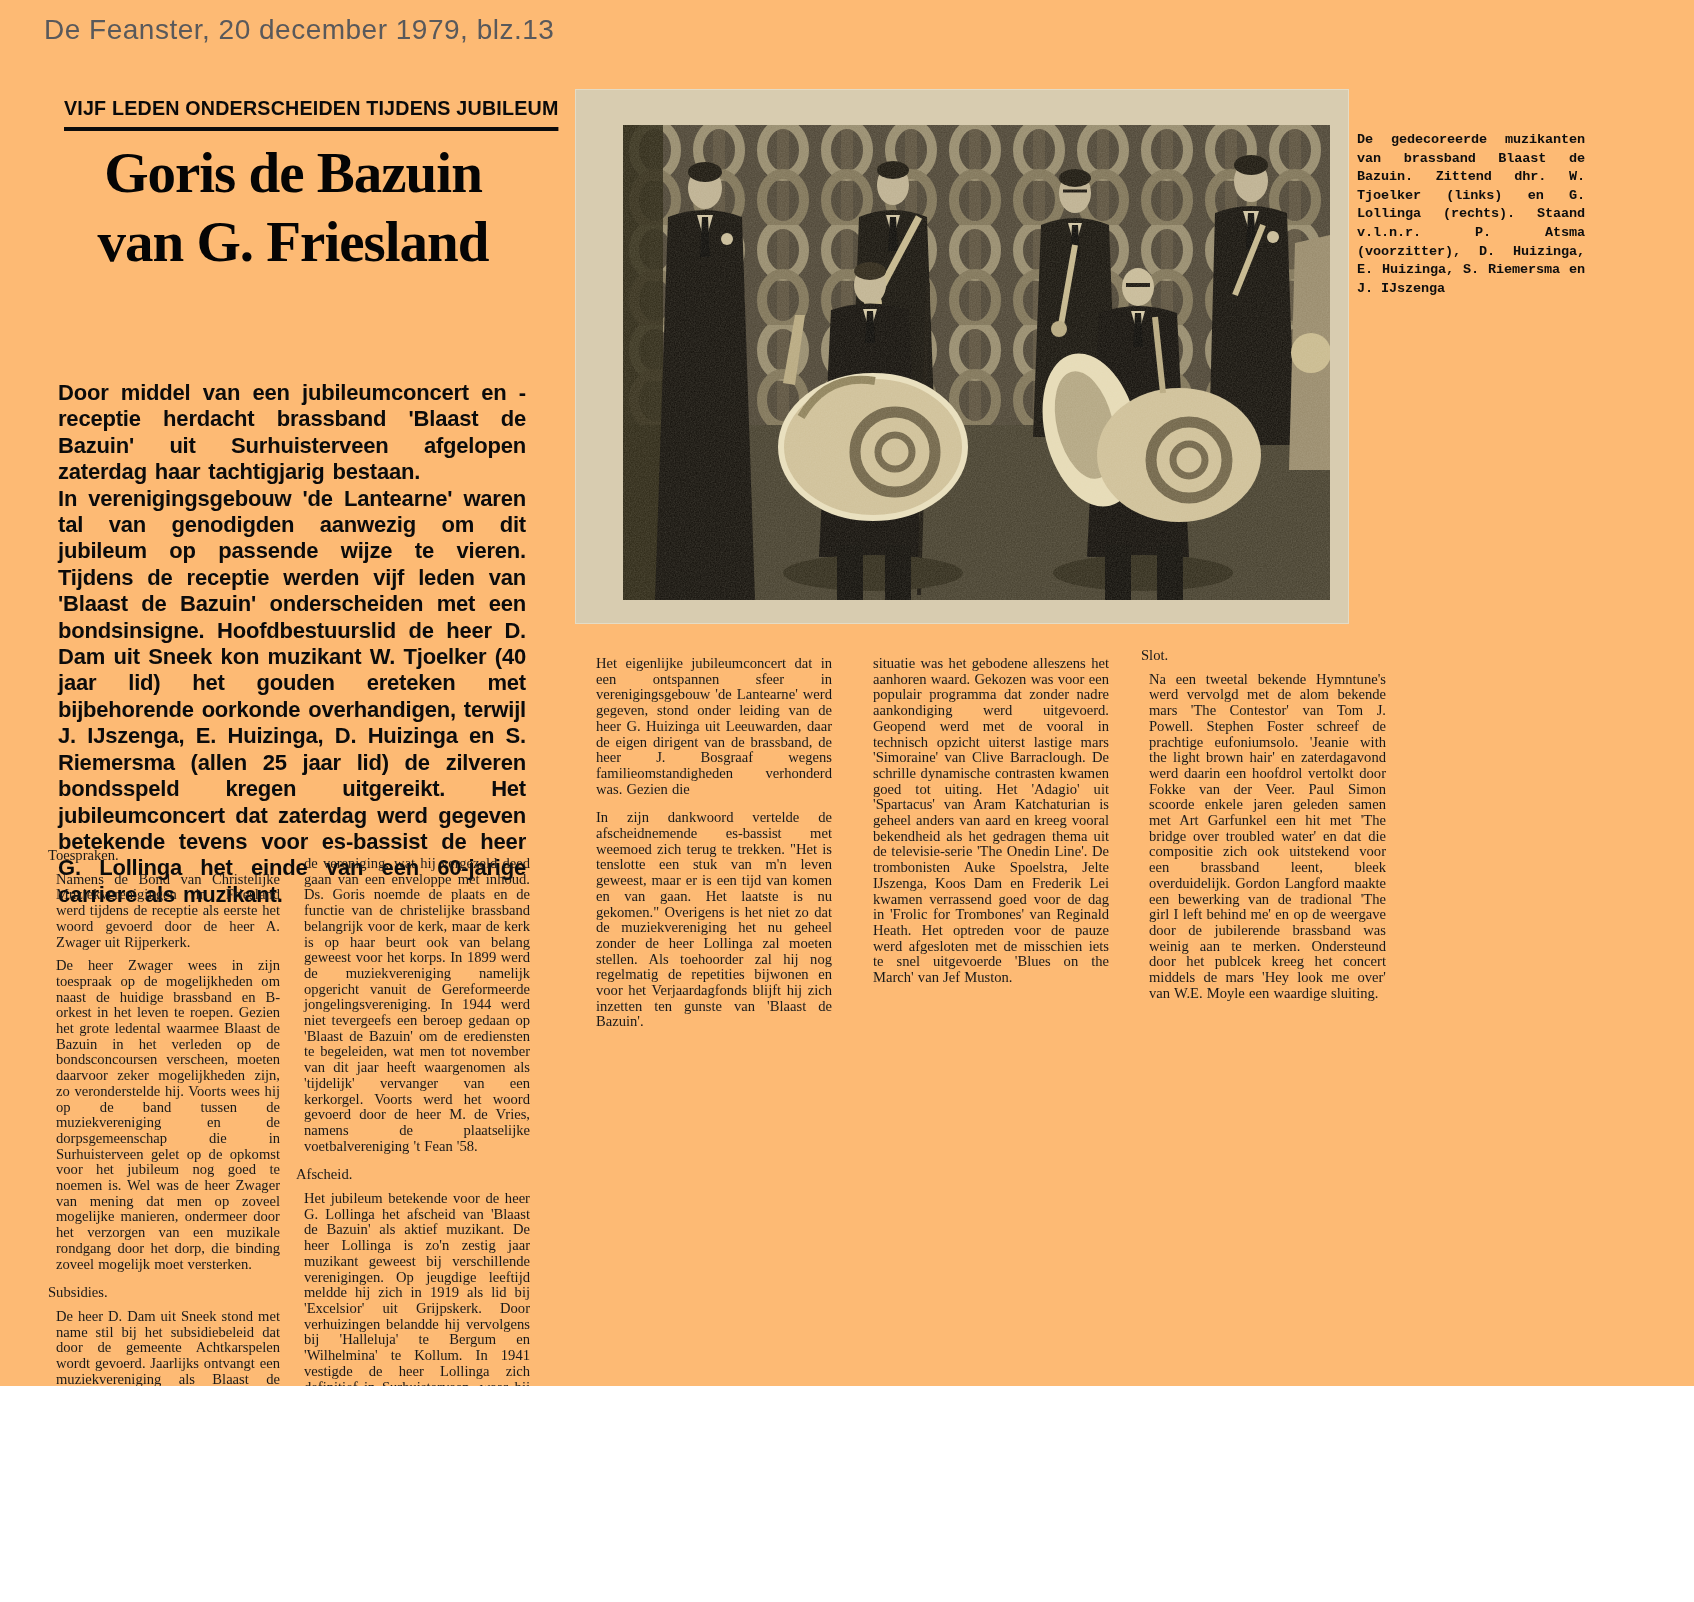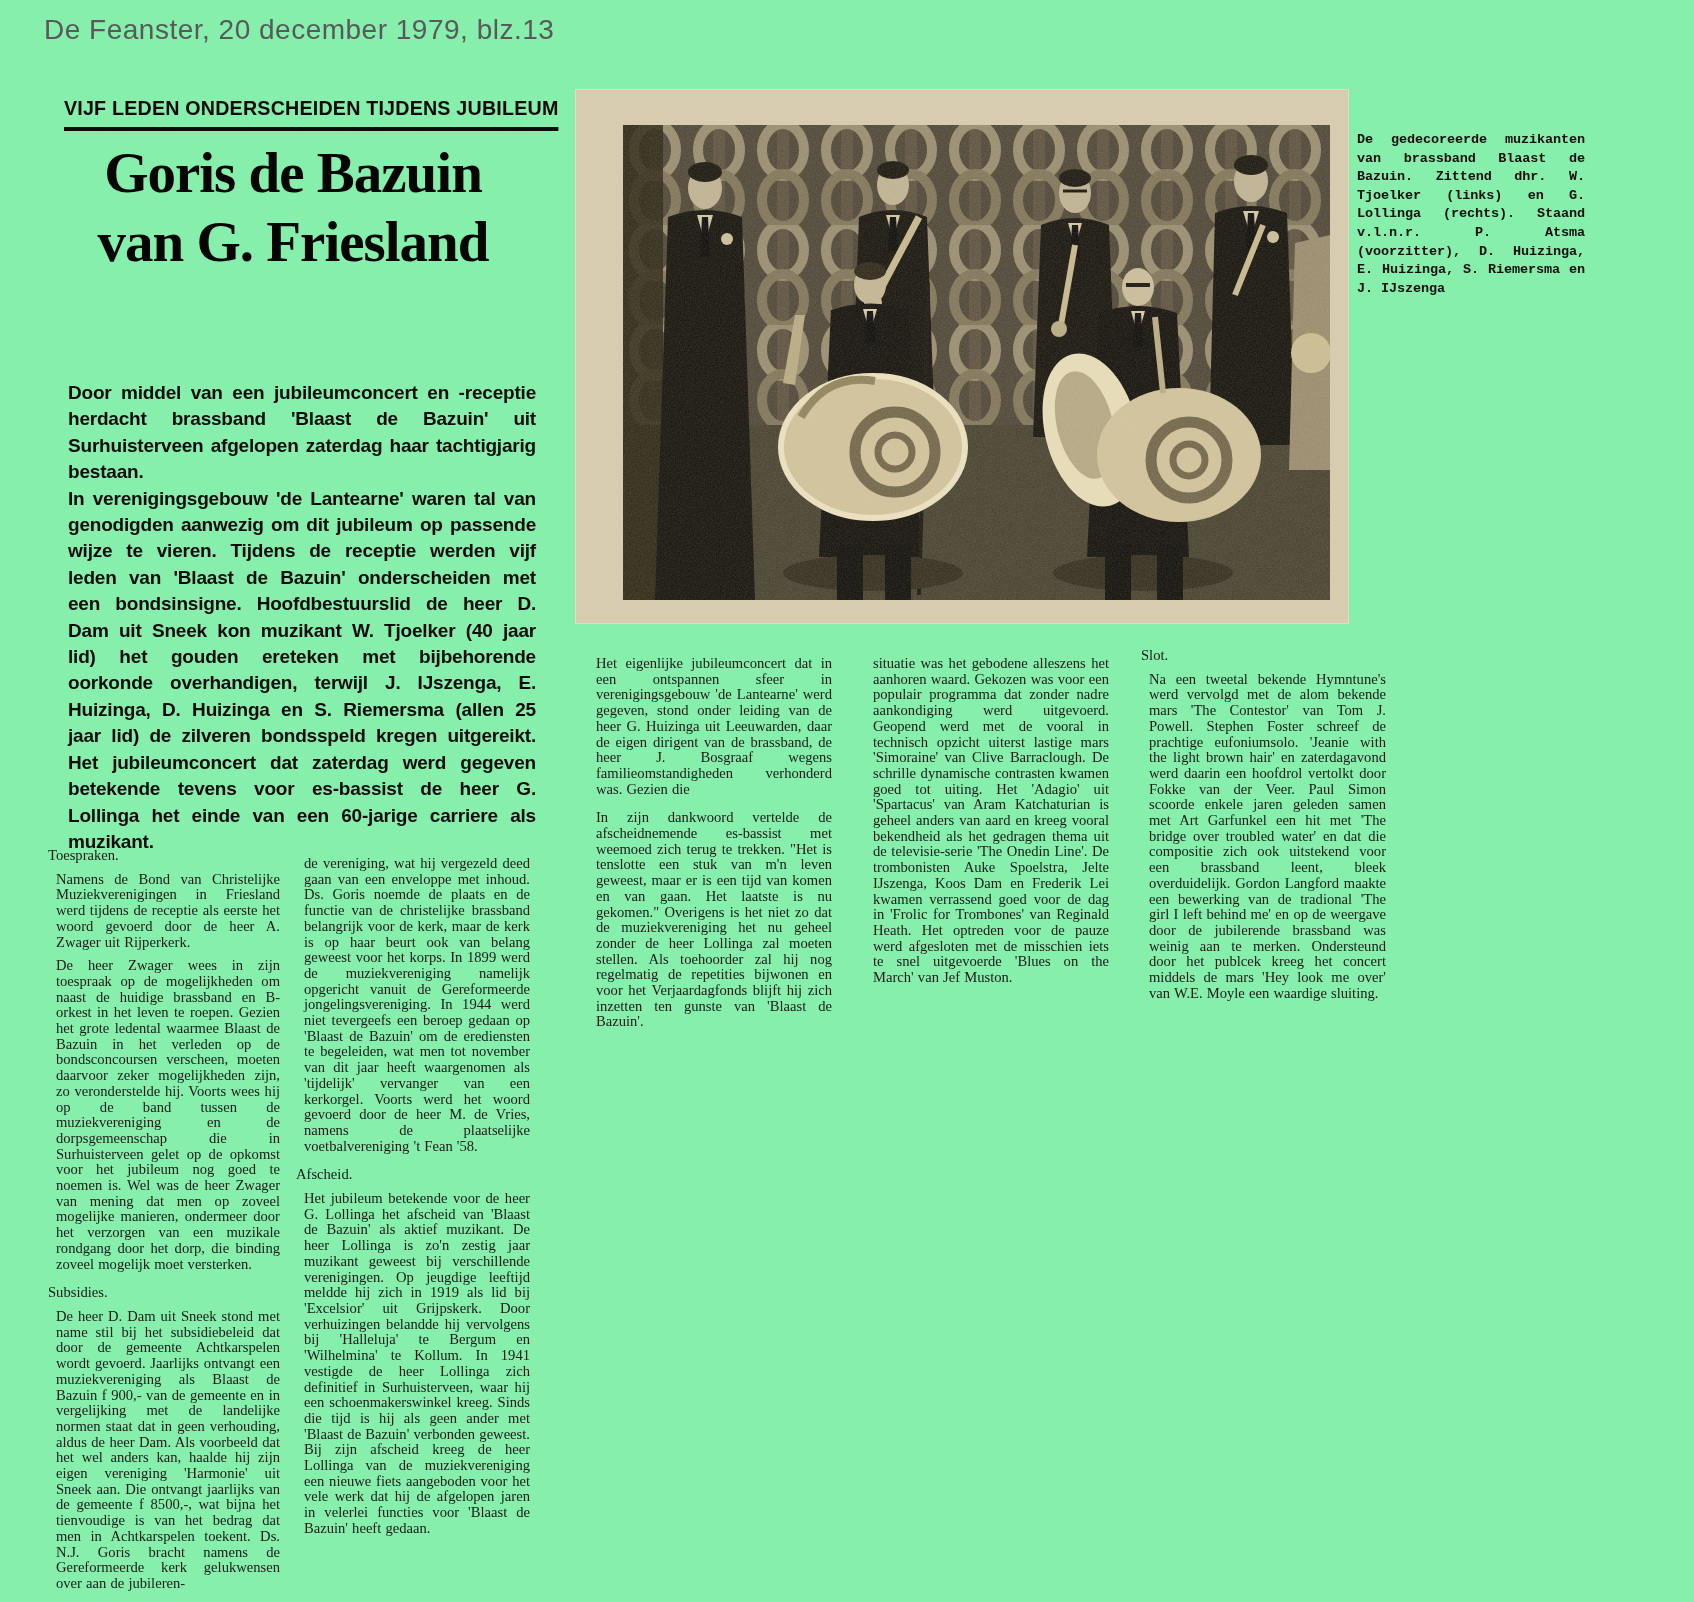--- a/index.html
+++ b/index.html
@@ -1,18 +1,18 @@
 <!DOCTYPE html>
 <html lang="nl"><head>
 <meta charset="utf-8">
 <style>
   html,body { margin:0; padding:0; background:#ffffff; }
   #page {
-    position:relative; width:1694px; height:1602px;
-    background:#86efac; overflow:hidden;
+    position:relative; width:1694px; height:1386px;
+    background:#fdba74; overflow:hidden;
     font-family:"Liberation Serif", serif; color:#141414;
   }
   .masthead {
     position:absolute; left:44px; top:14px;
     font-family:"Liberation Sans", sans-serif;
     font-size:28px; letter-spacing:0.5px; color:#59595b;
   }
   .kicker {
     position:absolute; left:64px; top:96px;
     display:inline-block; white-space:nowrap;
@@ -22,23 +22,23 @@
     transform:scaleX(0.96); transform-origin:left top;
   }
   .headline {
     position:absolute; left:56px; top:138px; width:474px; margin:0;
     text-align:center; font-family:"Liberation Serif", serif;
     font-weight:bold; font-size:57px; line-height:69px;
     letter-spacing:-1px; color:#050505;
   }
   .headline .hl { display:block; }
   .lead {
-    position:absolute; left:68px; top:380px; width:468px;
+    position:absolute; left:58px; top:380px; width:468px;
     font-family:"Liberation Sans", sans-serif; font-weight:bold;
-    font-size:19px; line-height:26.4px; text-align:justify;
+    font-size:22px; line-height:26.4px; text-align:justify;
     color:#0b0b0b; letter-spacing:-0.2px; word-spacing:2px;
   }
   .lead p { margin:0; }
   .col {
     position:absolute; text-align:justify;
     font-size:14.6px; line-height:15.7px; color:#191919;
     letter-spacing:0; word-spacing:0.5px;
   }
   .col p { margin:8px; }
   .col .sec-head { font-weight:normal; }

